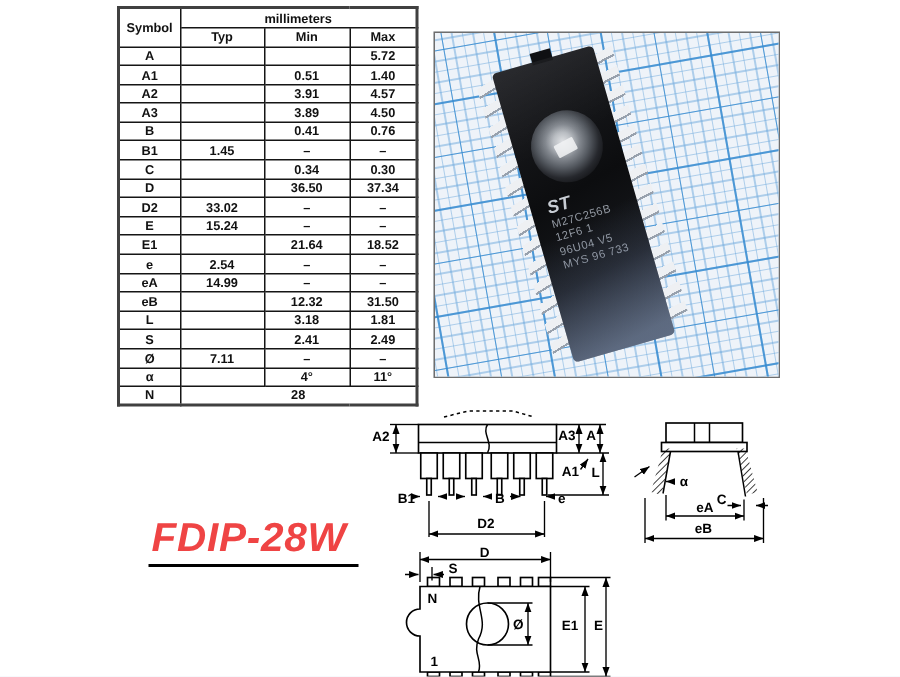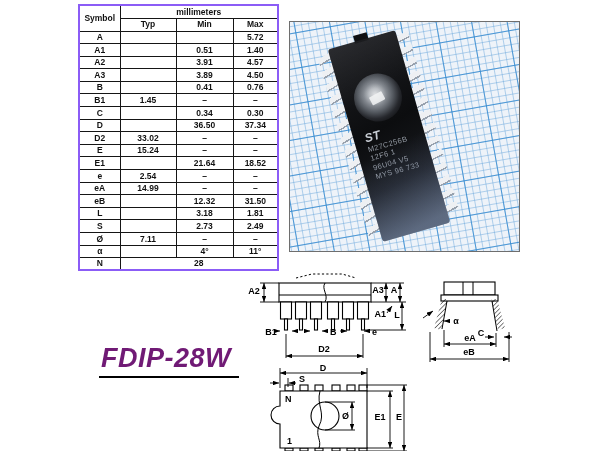--- a/index.html
+++ b/index.html
@@ -1,21 +1,21 @@
 <!DOCTYPE html>
 <html><head>
 <meta charset="utf-8">
 <style>
   html,body{margin:0;padding:0}
   body{width:600px;height:451px;position:relative;background:#fff;overflow:hidden;
        font-family:"Liberation Sans",sans-serif;color:#111}
 
   
   .dim-table{position:absolute;left:78px;top:4px;width:201px;border-collapse:collapse;
-             table-layout:fixed;border:2px solid #8b5cf6}
+             table-layout:fixed;border:2px solid #404040}
   .dim-table th,.dim-table td{border:1px solid #151515;font-size:8.5px;font-weight:bold;
              text-align:center;vertical-align:middle;padding:0;line-height:1;color:#111;
              overflow:hidden;white-space:nowrap}
   .dim-table thead tr{height:13px}
   .dim-table tbody tr{height:12.6px}
   .c-sym{width:41px}.c-typ{width:56px}.c-min{width:57px}.c-max{width:45px}
 
   
   .photo{position:absolute;left:289px;top:21px;width:229px;height:229px;
          border:1px solid #6e6e6e;overflow:hidden;background:#e6edf5}
@@ -40,21 +40,21 @@
     opacity:.85;transform:rotate(-12deg);border-radius:1px}
   .glare{position:absolute;inset:0;border-radius:3px;
     background:linear-gradient(168deg,rgba(255,255,255,.06) 0%,rgba(0,0,0,0) 30%,rgba(0,0,0,0) 55%,
                rgba(120,140,180,.18) 72%,rgba(168,190,224,.42) 95%)}
   .chip-text{position:absolute;top:92px;left:11px;color:#9298a1;font-size:7.5px;line-height:9.5px;
     letter-spacing:.4px;white-space:nowrap}
   .st-logo{font-style:italic;font-weight:bold;font-size:12px;color:#c7ccd3;margin-bottom:1px}
 
   
   .fdip{position:absolute;left:99px;top:343px;font-size:27px;font-style:italic;font-weight:bold;
-        color:#701a75;border-bottom:2.5px solid #000;padding:0 8px 2px 2px;letter-spacing:.5px}
+        color:#ef4444;border-bottom:2.5px solid #000;padding:0 8px 2px 2px;letter-spacing:.5px}
 
   
   .drw{position:absolute}
   svg text{font-family:"Liberation Sans",sans-serif;font-size:9px;font-weight:bold;fill:#000}
   .sh{fill:#fff;stroke:#000;stroke-width:1.1}
   .ln{fill:none;stroke:#000;stroke-width:1}
   .dm{fill:none;stroke:#000;stroke-width:.9}
   .dash{fill:none;stroke:#000;stroke-width:1;stroke-dasharray:2.2 2.2}
 </style>
 </head>
@@ -165,21 +165,21 @@
       </tr>
       <tr>
         <td>L</td>
         <td></td>
         <td>3.18</td>
         <td>1.81</td>
       </tr>
       <tr>
         <td>S</td>
         <td></td>
-        <td>2.73</td>
+        <td>2.41</td>
         <td>2.49</td>
       </tr>
       <tr>
         <td>Ø</td>
         <td>7.11</td>
         <td>–</td>
         <td>–</td>
       </tr>
       <tr>
         <td>α</td>

